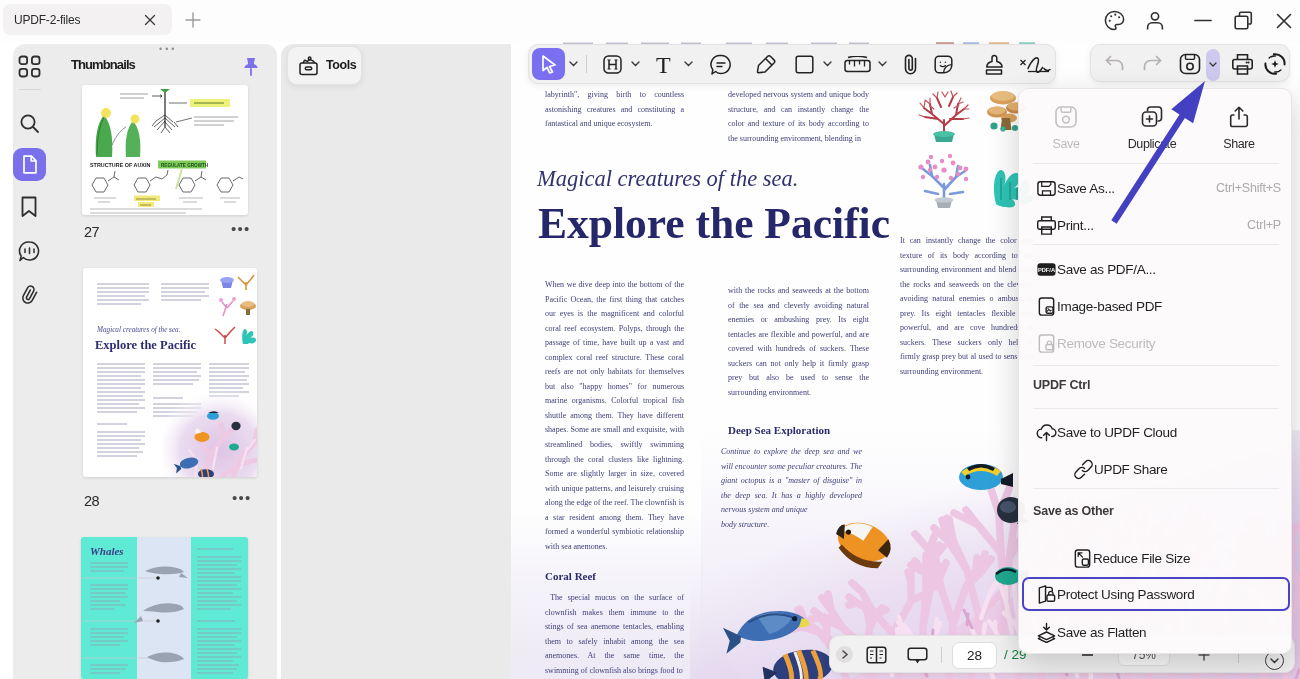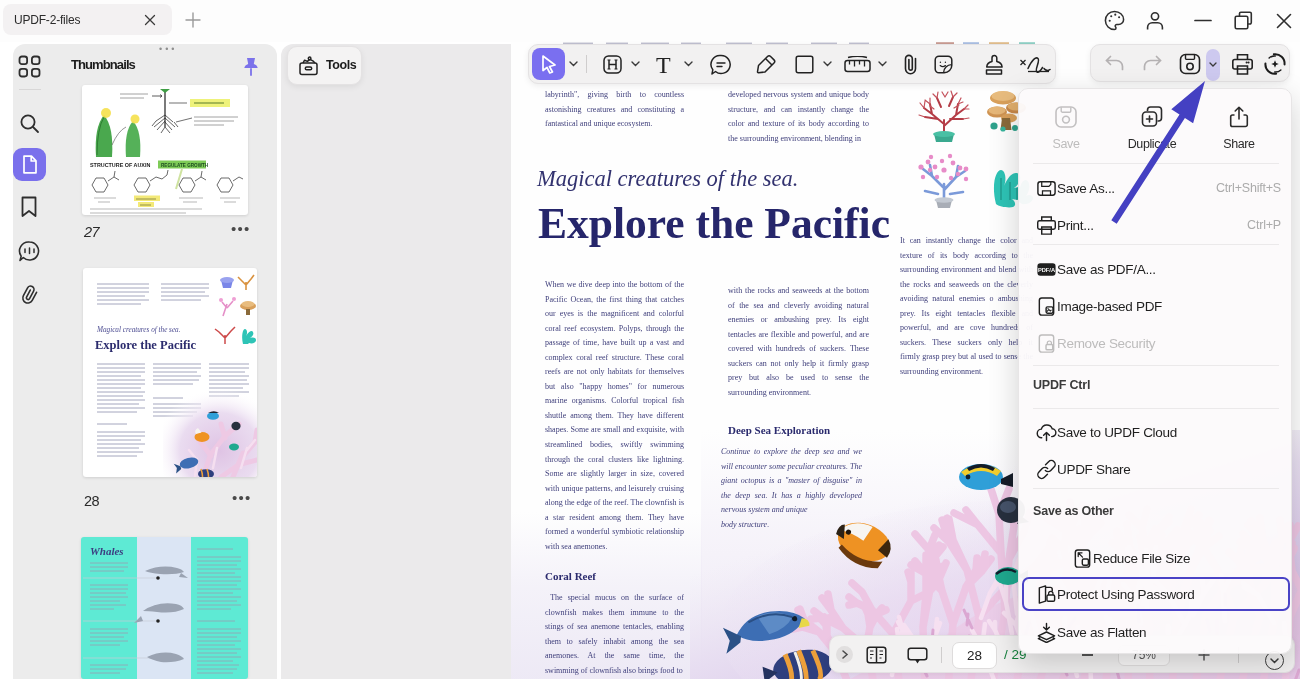--- a/index.html
+++ b/index.html
@@ -147,21 +147,21 @@
         <path d="M138 113 h20 M142 117 h12"></path>
       </g>
       <rect x="52" y="110.5" width="26" height="5.5" fill="#f3e978"></rect>
       <rect x="56" y="117" width="16" height="5" fill="#f3e978"></rect>
       <path d="M54 114 h20 M58 120 h11" stroke="#7a7a3a" stroke-width="0.8"></path>
       <g stroke="#9a9a9a" stroke-width="0.7">
         <path d="M8 124 h112 M8 128 h96"></path>
       </g>
     </svg>
   </div>
-  <div class="abs" style="left:71px;top:180px;font-size:14.5px;letter-spacing:-0.5px;color:#2a2a2a;font-style:italic;">27</div>
+  <div class="abs" style="left:71px;top:180px;font-size:14.5px;letter-spacing:-0.5px;color:#2a2a2a;">27</div>
   <div class="abs" style="left:218px;top:176px;font-size:15px;color:#4a4a4a;letter-spacing:1.2px;">•••</div>
 
   <div class="abs" id="thumb28" style="left:70px;top:224px;width:174px;height:209px;background:#fff;border-radius:3px;box-shadow:0 1px 3px rgba(0,0,0,0.12);overflow:hidden;">
     <svg width="174" height="209" viewBox="0 0 174 209">
       <defs>
         <radialGradient id="tg" cx="60%" cy="70%" r="70%">
           <stop offset="0%" stop-color="#dfc3e4"></stop>
           <stop offset="60%" stop-color="#eadcf0"></stop>
           <stop offset="100%" stop-color="#ffffff" stop-opacity="0"></stop>
         </radialGradient>
@@ -635,21 +635,21 @@
   <div class="mhead" style="top:289px;">UPDF Ctrl</div>
   <div class="mdiv" style="top:319px;"></div>
 
   <div class="mrow" style="top:325px;">
     <svg class="ic" viewBox="0 0 22 22" fill="none" stroke="#1f1f1f" stroke-width="1.5">
       <path d="M6 16.5 a4.5 4.5 0 0 1 -0.4 -9 a6 6 0 0 1 11.4 -0.4 a4 4 0 0 1 -0.6 8.2" stroke-linecap="round"></path>
       <path d="M11 19.5 V11.5 M8 14 l3 -3 l3 3" stroke-linecap="round" stroke-linejoin="round"></path>
     </svg>
     <div class="lbl">Save to UPDF Cloud</div>
   </div>
-  <div class="mrow" style="top:362px;">
+  <div class="mrow" style="top:362px;padding-left:37px;">
     <svg class="ic" viewBox="0 0 22 22" fill="none" stroke="#1f1f1f" stroke-width="1.5">
       <path d="M10 6 l3.2 -3.2 a4 4 0 0 1 5.7 5.7 L15.5 12 a4 4 0 0 1 -5.7 0" stroke-linecap="round"></path>
       <path d="M12 16 l-3.2 3.2 a4 4 0 0 1 -5.7 -5.7 L6.5 10 a4 4 0 0 1 5.7 0" stroke-linecap="round"></path>
     </svg>
     <div class="lbl">UPDF Share</div>
   </div>
   <div class="mdiv" style="top:399px;"></div>
   <div class="mhead" style="top:415px;">Save as Other</div>
 
   <div class="mrow" style="top:451px;padding-left:36px;">

